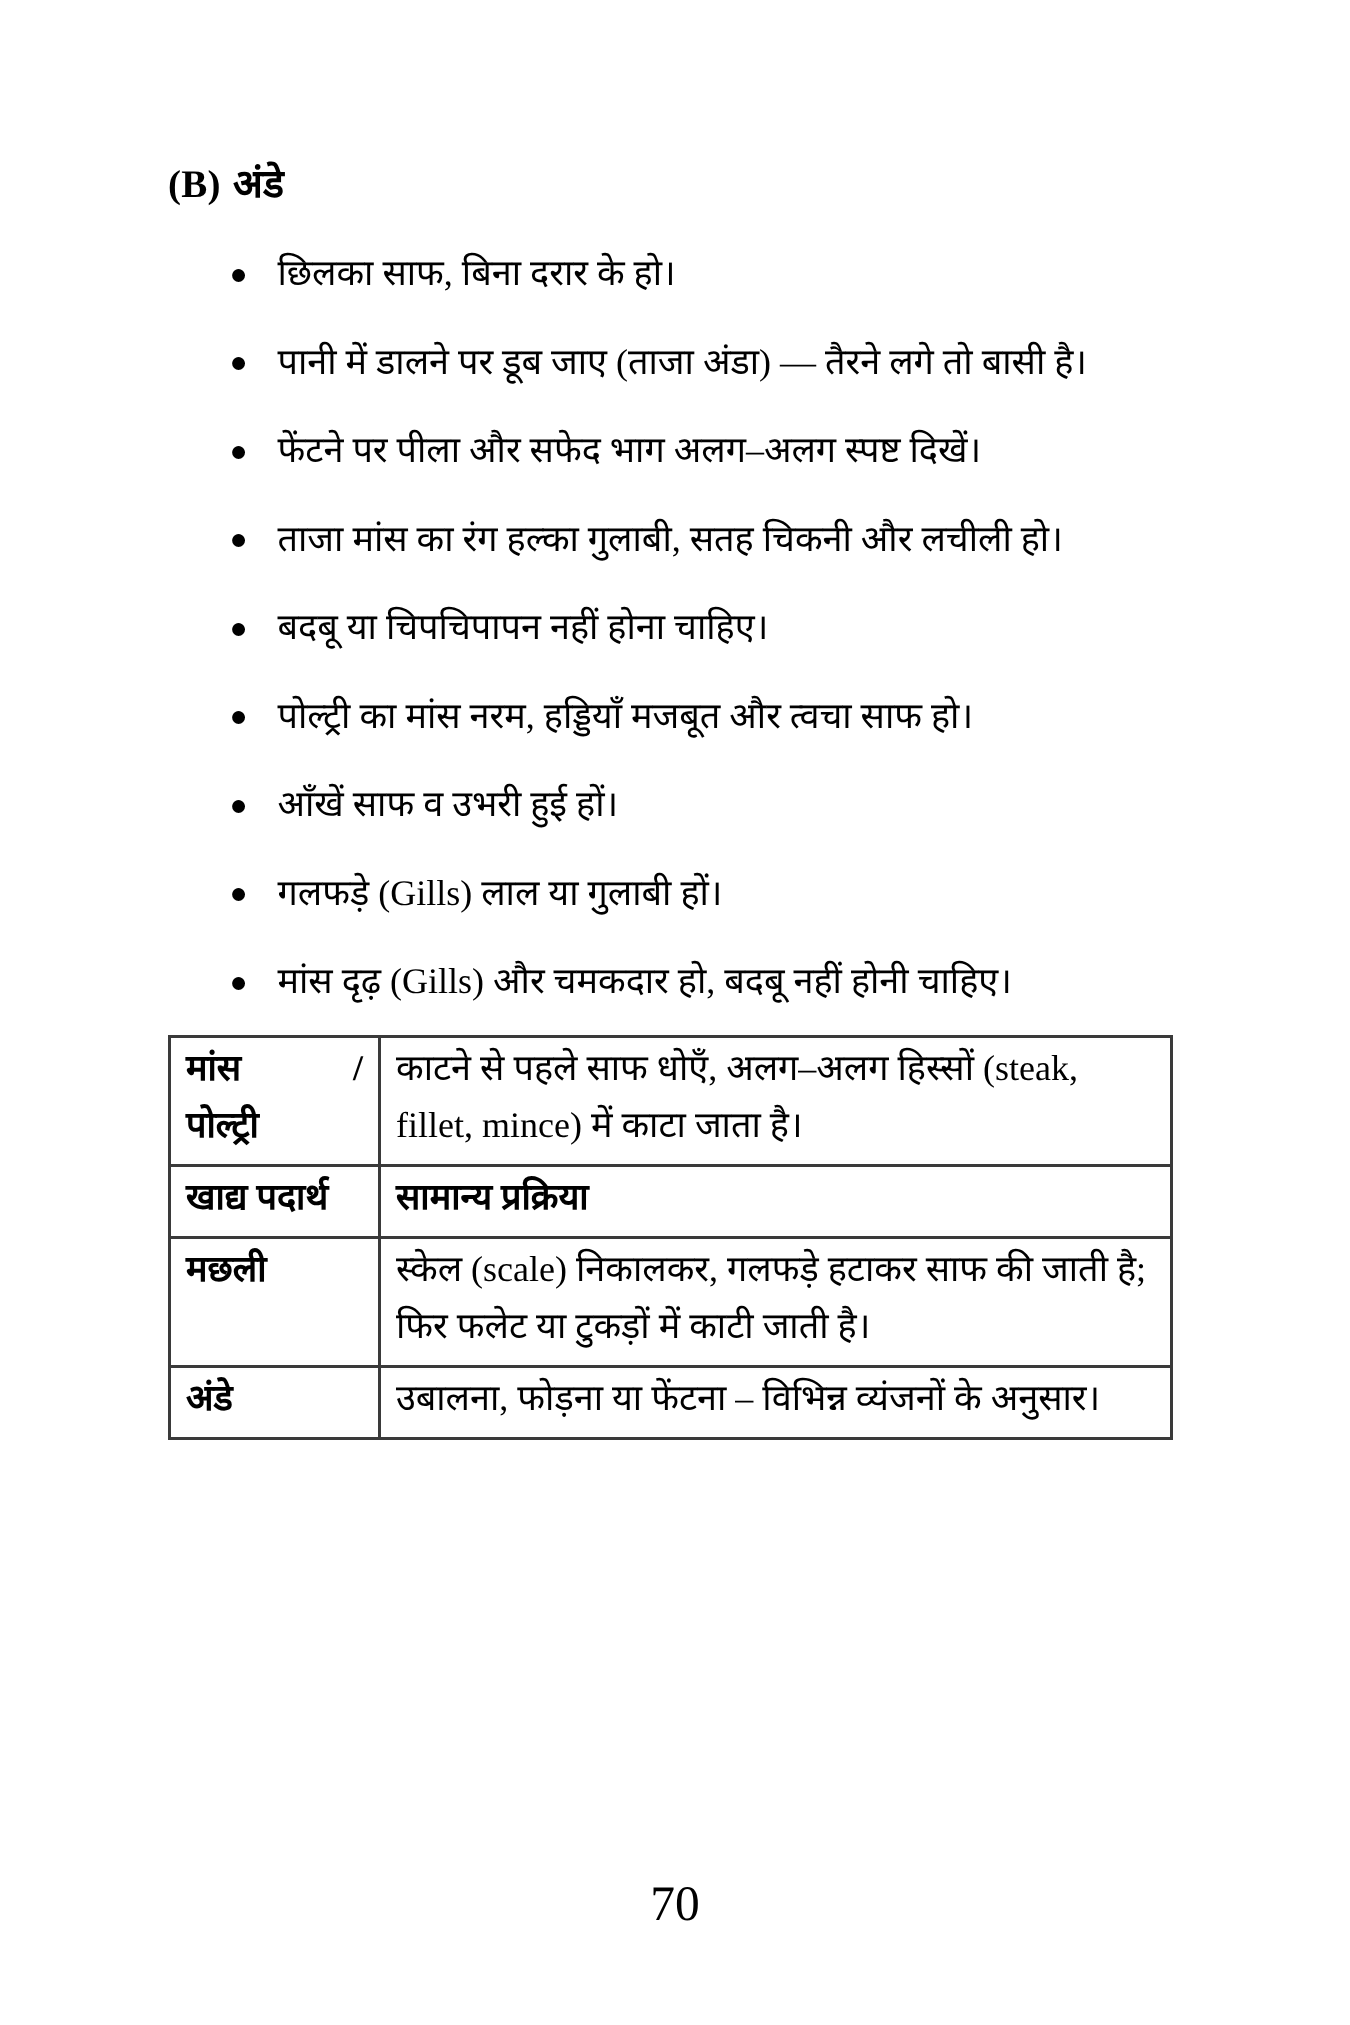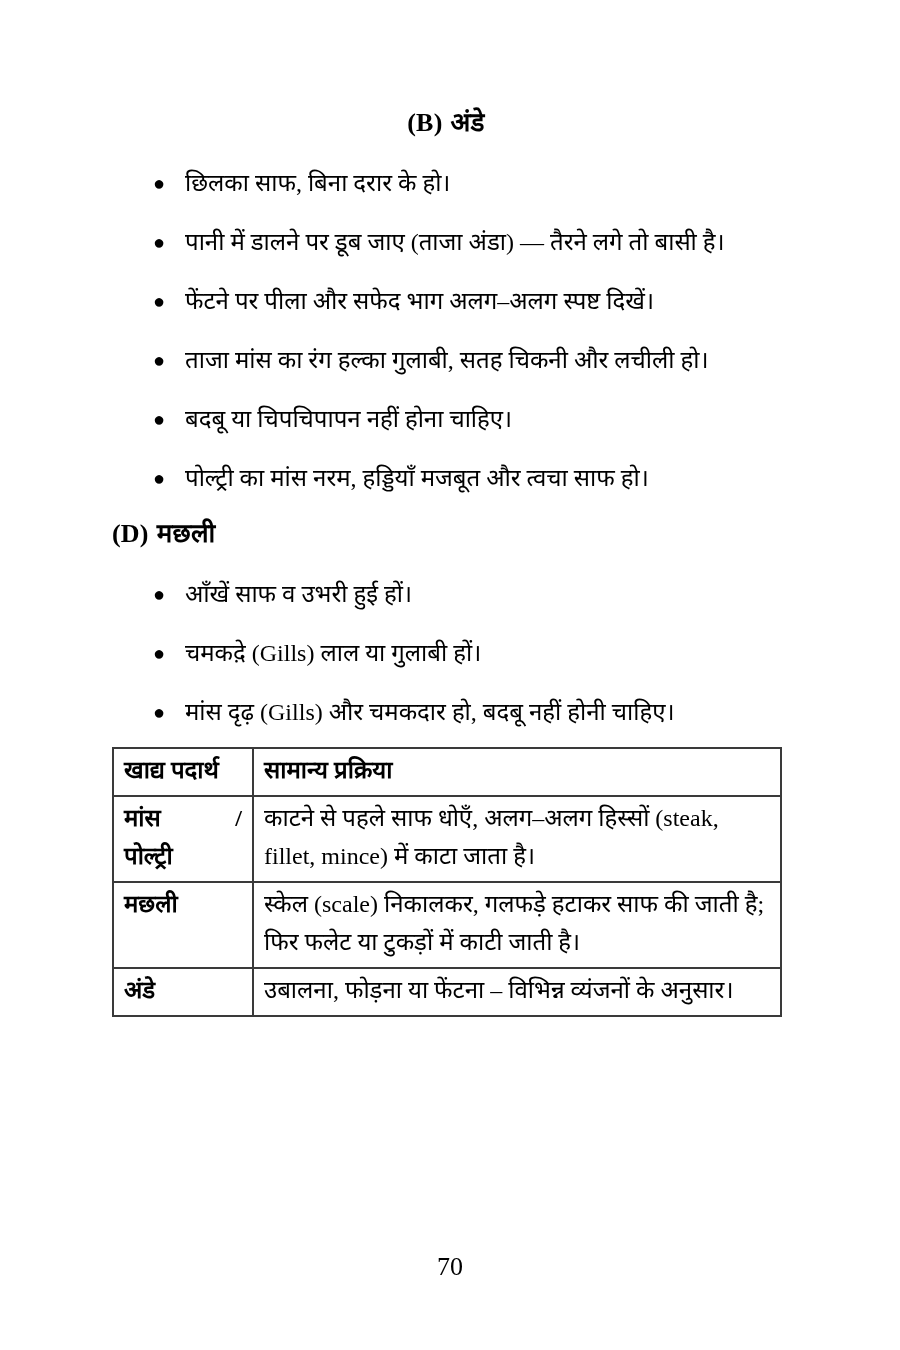--- a/index.html
+++ b/index.html
@@ -24,21 +24,20 @@
   }
   .sec-heading {
     margin-top: 17px;
     font-size: 26px;
     font-weight: bold;
     line-height: 40px;
     letter-spacing: 0.2px;
   }
   .sec-heading:first-child {
     margin-top: 103px;
-    text-align: center;
   }
   .sec-heading .sec-label {
     font-family: "Liberation Serif", "DejaVu Serif", serif;
     margin-right: 8px;
   }
   .bullet-item {
     display: flex;
     margin-left: 41px;
     margin-top: 21px;
     font-size: 24px;
@@ -91,21 +90,21 @@
     display: flex;
     justify-content: space-between;
   }
   .proc-cell { text-align: justify; }
   .page-number {
     position: absolute;
     left: 0;
     width: 900px;
     top: 1252px;
     text-align: center;
-    font-size: 26px;
+    font-size: 33px;
   }
 </style>
 </head>
 <body>
 
 <div class="page">
   <div class="content">
 
     <div class="sec-heading">
       <span class="sec-label">(B)</span><span>अंडे</span>
@@ -129,56 +128,53 @@
     </div>
     <div class="bullet-item">
       <span class="dot">●</span>
       <span class="btxt">बदबू या चिपचिपापन नहीं होना चाहिए।</span>
     </div>
     <div class="bullet-item">
       <span class="dot">●</span>
       <span class="btxt">पोल्ट्री का मांस नरम, हड्डियाँ मजबूत और त्वचा साफ हो।</span>
     </div>
 
-    <div class="sec-heading">
-      <span class="sec-label">(D)</span><span>मछली</span>
-    </div>
     <div class="bullet-item">
       <span class="dot">●</span>
       <span class="btxt">आँखें साफ व उभरी हुई हों।</span>
     </div>
     <div class="bullet-item">
       <span class="dot">●</span>
-      <span class="btxt">चमकद़े (Gills) लाल या गुलाबी हों।</span>
+      <span class="btxt">गलफड़े (Gills) लाल या गुलाबी हों।</span>
     </div>
     <div class="bullet-item">
       <span class="dot">●</span>
       <span class="btxt">मांस दृढ़ (Gills) और चमकदार हो, बदबू नहीं होनी चाहिए।</span>
     </div>
 
 
     <table class="cut-table">
       <colgroup>
           <col class="c-food">
           <col class="c-proc">
         </colgroup>
       <tbody>
         <tr>
-          <td class="th-cell">खाद्य पदार्थ</td>
-          <td class="th-cell">सामान्य प्रक्रिया</td>
-        </tr>
-        <tr>
           <td class="food-cell">
             <div class="food-line1">
               <span>मांस</span>
               <span>/</span>
             </div>
             <div>पोल्ट्री</div>
           </td>
           <td class="proc-cell">काटने से पहले साफ धोएँ, अलग–अलग हिस्सों (steak, fillet, mince) में काटा जाता है।</td>
+        </tr>
+        <tr>
+          <td class="th-cell">खाद्य पदार्थ</td>
+          <td class="th-cell">सामान्य प्रक्रिया</td>
         </tr>
         <tr>
           <td class="food-cell">मछली</td>
           <td class="proc-cell">स्केल (scale) निकालकर, गलफड़े हटाकर साफ की जाती है; फिर फलेट या टुकड़ों में काटी जाती है।</td>
         </tr>
         <tr>
           <td class="food-cell">अंडे</td>
           <td class="proc-cell">उबालना, फोड़ना या फेंटना – विभिन्न व्यंजनों के अनुसार।</td>
         </tr>
       </tbody>

